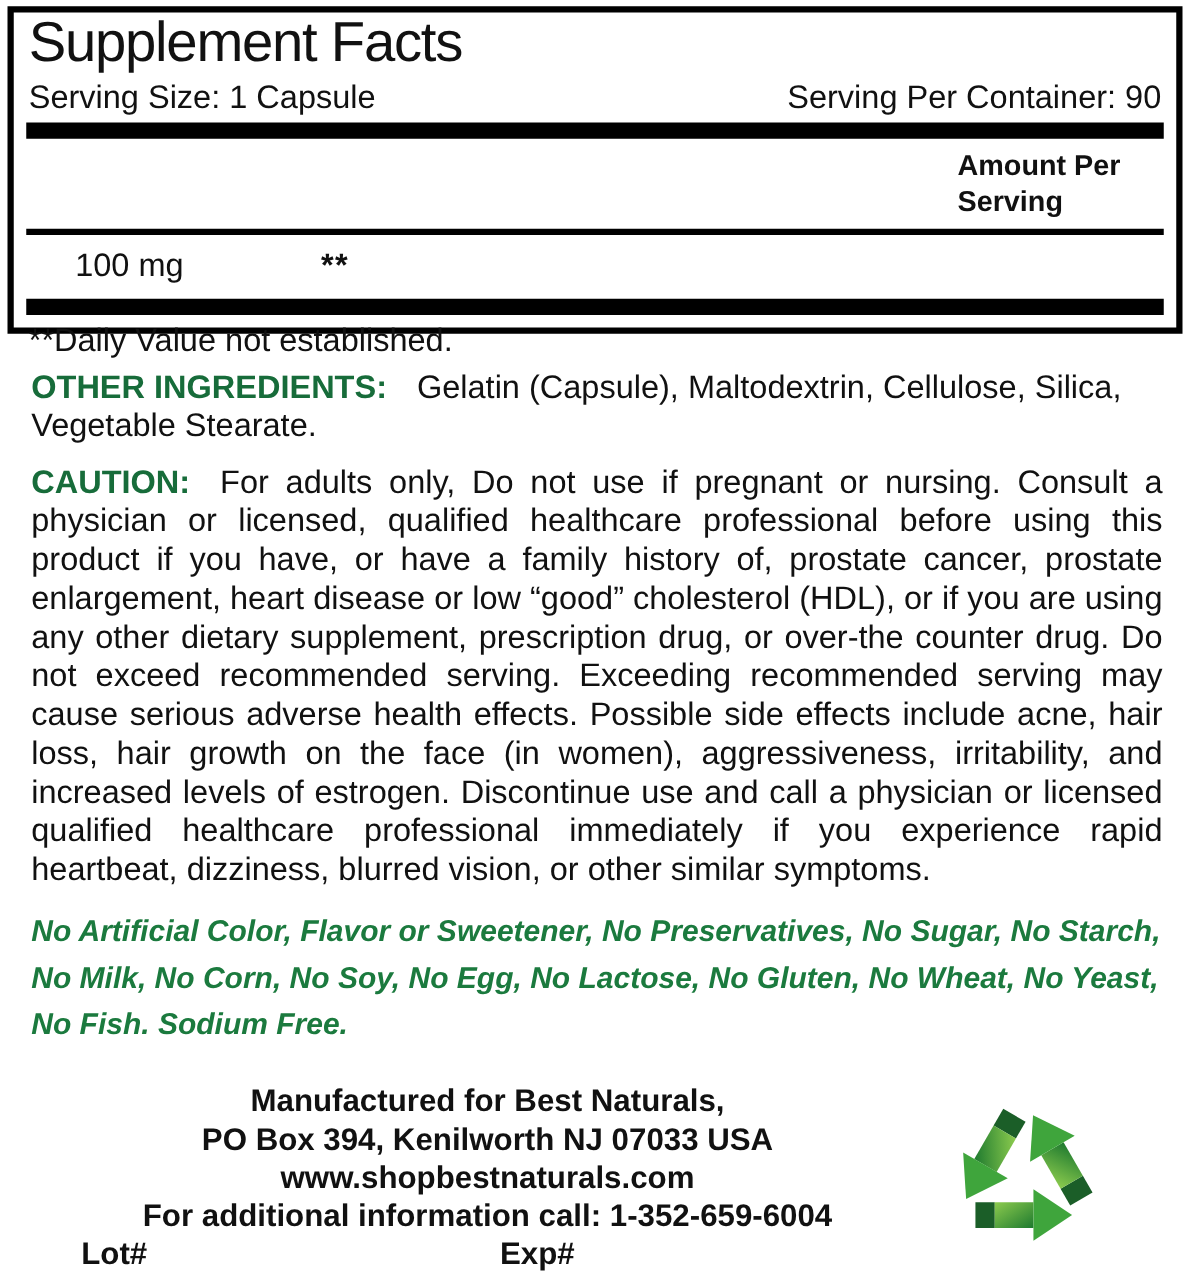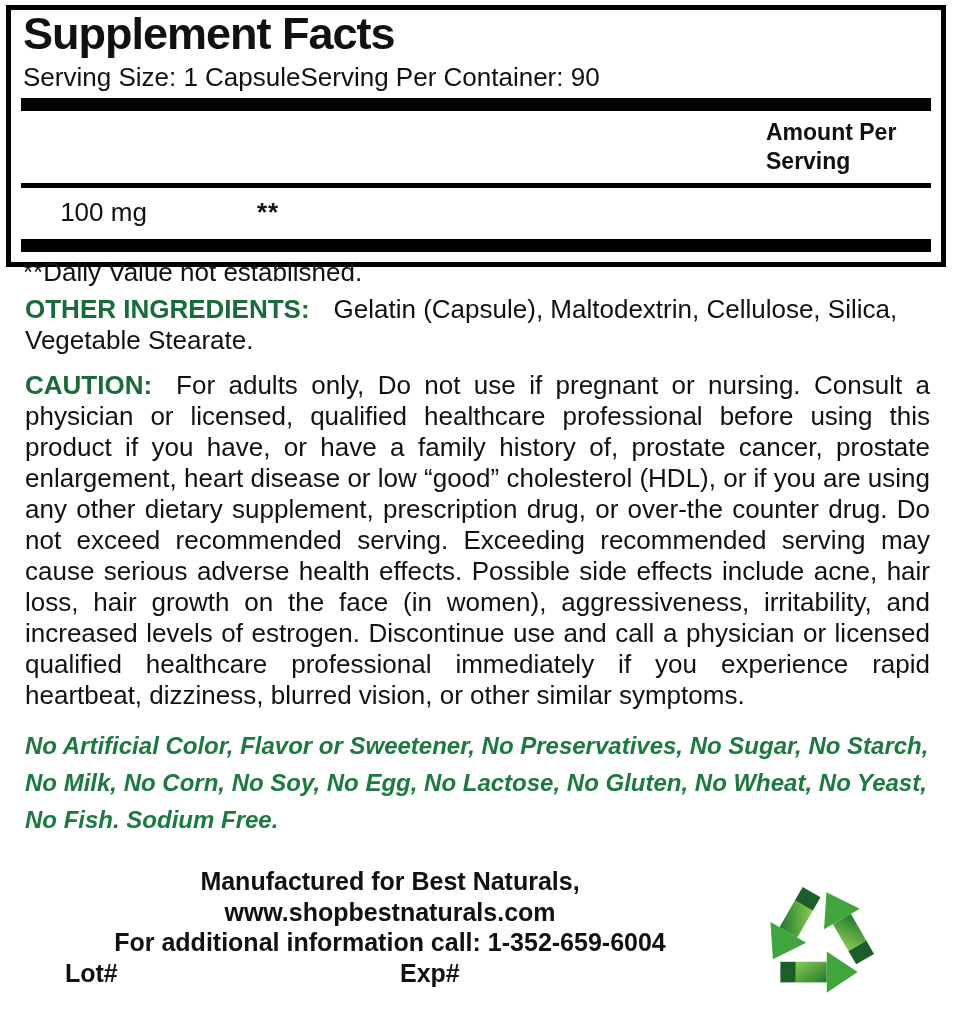--- a/index.html
+++ b/index.html
@@ -17,27 +17,28 @@
     position: absolute;
     left: 6px; top: 5px; right: 8px;
     height: 262px;
     border: 5px solid #000;
     box-sizing: border-box;
     padding: 0 10px;
     background: #fff;
   }
   .facts-title {
     font-size: 45px;
-    font-weight: bold;
+    font-weight: normal;
     letter-spacing: -1px;
     line-height: 1.04;
     margin: 1px 0 0 2px;
   }
   .serving-row {
     display: flex;
+    justify-content: space-between;
     font-size: 26px;
     line-height: 1.1;
     margin: 5px 2px 7px 2px;
   }
   .bar-thick { height: 13px; background: #000; }
   .bar-med   { height: 5px;  background: #000; }
   .cols-row {
     display: flex;
     justify-content: flex-end;
     gap: 28px;
@@ -131,20 +132,21 @@
 <div class="body-text">
   <p><span class="green-label">OTHER INGREDIENTS:</span><span>Gelatin (Capsule), Maltodextrin, Cellulose, Silica, Vegetable Stearate.</span></p>
 
   <p class="justified"><span class="green-label">CAUTION:</span><span>For adults only, Do not use if pregnant or nursing. Consult a physician or licensed, qualified healthcare professional before using this product if you have, or have a family history of, prostate cancer, prostate enlargement, heart disease or low “good” cholesterol (HDL), or if you are using any other dietary supplement, prescription drug, or over-the counter drug. Do not exceed recommended serving. Exceeding recommended serving may cause serious adverse health effects. Possible side effects include acne, hair loss, hair growth on the face (in women), aggressiveness, irritability, and increased levels of estrogen. Discontinue use and call a physician or licensed qualified healthcare professional immediately if you experience rapid heartbeat, dizziness, blurred vision, or other similar symptoms.</span></p>
 
   <p class="claims">No Artificial Color, Flavor or Sweetener, No Preservatives, No Sugar, No Starch, No Milk, No Corn, No Soy, No Egg, No Lactose, No Gluten, No Wheat, No Yeast, No Fish. Sodium Free.</p>
 </div>
 
 <div class="footer">
   <div>Manufactured for Best Naturals,</div>
+  <div>PO Box 394, Kenilworth NJ 07033 USA</div>
   <div>www.shopbestnaturals.com</div>
   <div>For additional information call: 1-352-659-6004</div>
   <div class="lot-row">
     <span class="lot">Lot#</span>
     <span>Exp#</span>
   </div>
 </div>
 
 <svg class="recycle" viewBox="0 0 104 108" xmlns="http://www.w3.org/2000/svg" aria-hidden="true">
   <defs>

